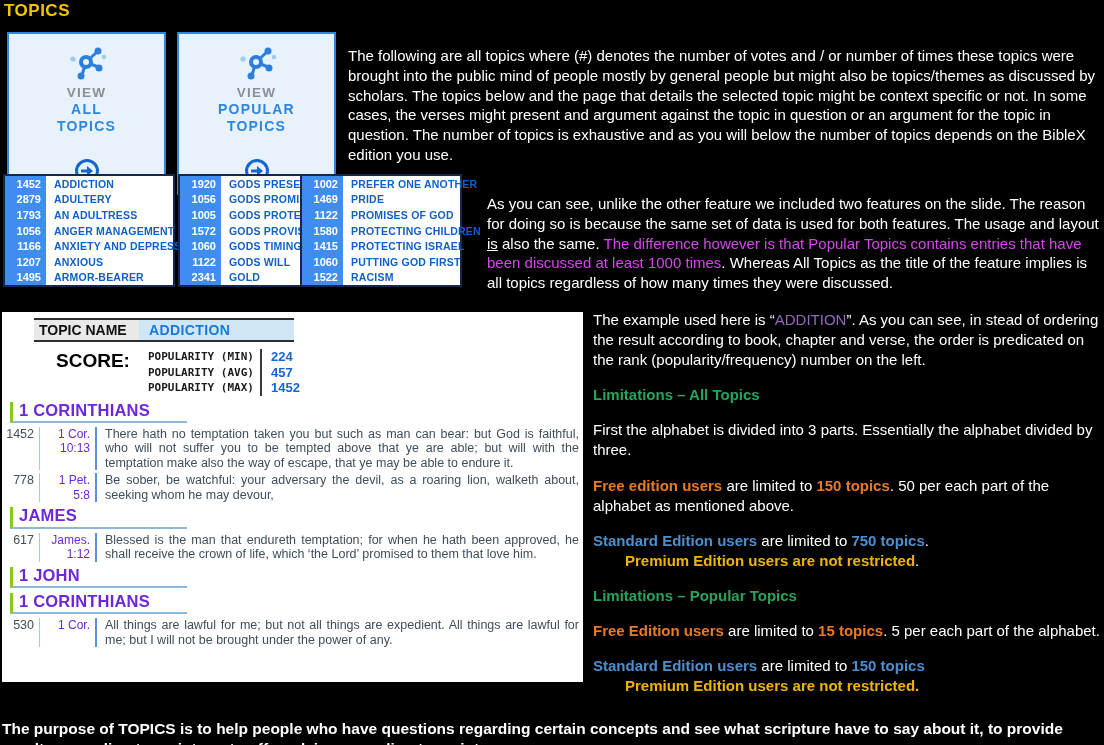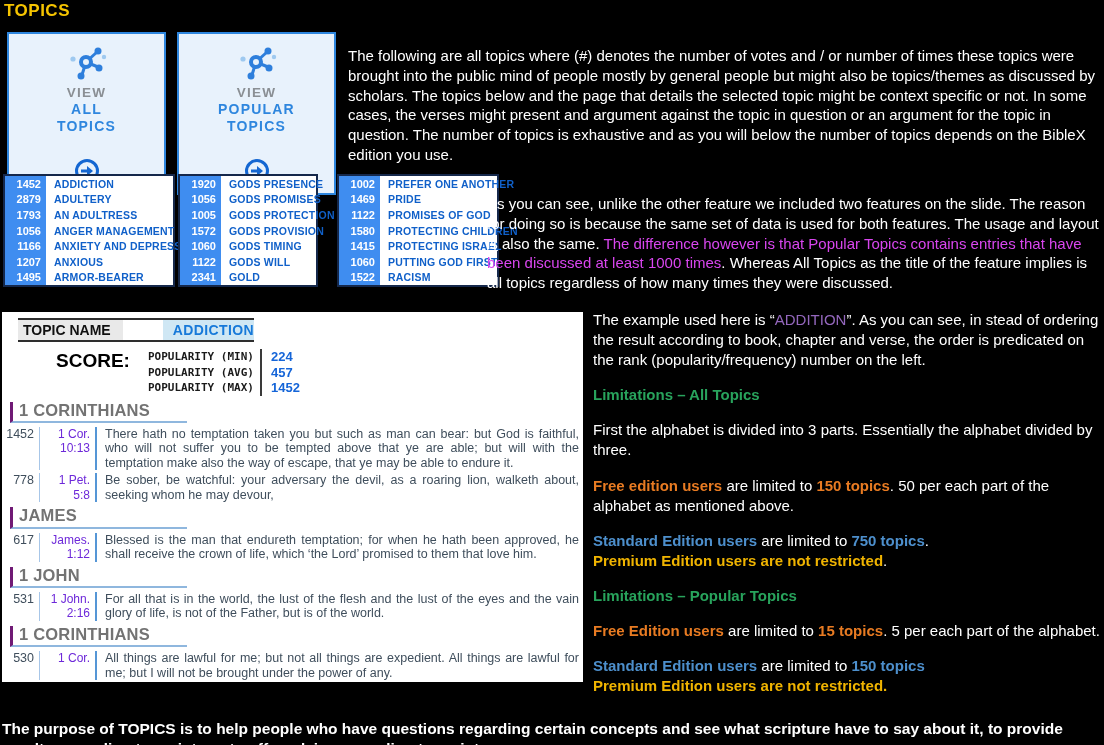--- a/index.html
+++ b/index.html
@@ -18,64 +18,64 @@
   .tbtn .l-view{color:#8a8f94;font-weight:bold;font-size:13.5px;letter-spacing:1.2px;line-height:1.2;margin-top:2px;}
   .tbtn .l-main{color:#2e86de;font-weight:bold;font-size:14px;letter-spacing:1.2px;line-height:1.2;text-align:right;}
   .tbtn .arr{margin-top:auto;margin-bottom:9px;}
 
   
   .intro{position:absolute;left:348px;top:31px;width:754px;color:#fff;
          font-size:15px;line-height:1.32;}
 
   
   .ttable{position:absolute;top:174px;border:2px solid #15284b;background:#fff;}
-  .t1{left:3px;width:168px;} .t2{left:178px;width:136px;} .t3{left:337px;width:158px;}
+  .t1{left:3px;width:168px;} .t2{left:178px;width:136px;} .t3{left:300px;width:158px;}
   .trow{display:flex;height:15.6px;align-items:stretch;}
   .num{width:41px;flex:0 0 41px;background:#3f8df0;color:#fff;font-weight:bold;font-size:11px;
        display:flex;align-items:center;justify-content:flex-end;padding-right:5px;box-sizing:border-box;}
   .tname{display:flex;align-items:center;padding-left:8px;color:#1060c9;font-weight:bold;
          font-size:10.5px;letter-spacing:.2px;white-space:nowrap;}
 
   
   .features{position:absolute;left:487px;top:179px;width:613px;color:#fff;
             font-size:15px;line-height:1.32;}
   .features .hl{color:#d946ef;}
   .features .u{text-decoration:underline;}
 
   
   .panel{position:absolute;left:2px;top:312px;width:581px;height:370px;background:#fff;overflow:hidden;}
-  .tn-row{margin:6px 0 0 16px;width:236px;display:flex;border-top:2px solid #2e2e2e;border-bottom:2px solid #2e2e2e;gap:40px;}
+  .tn-row{margin:6px 0 0 32px;width:260px;display:flex;border-top:2px solid #2e2e2e;border-bottom:2px solid #2e2e2e;}
   .tn-label{width:100px;background:#e9e9e9;font-size:14px;font-weight:bold;color:#111;padding:2px 0 2px 5px;}
   .tn-value{flex:1;background:#cfe7f4;color:#1779d9;font-weight:bold;font-size:14px;
             padding:2px 0 2px 10px;letter-spacing:.4px;}
   .score{position:relative;margin-top:7px;}
   .score-label{position:absolute;left:54px;top:1px;font-weight:bold;font-size:19px;color:#000;}
   .score-rows{margin-left:146px;}
   .srow{display:flex;height:15.5px;align-items:center;}
   .slab{width:112px;font-family:"DejaVu Sans Mono",monospace;font-weight:bold;font-size:11px;color:#1a1a1a;}
   .sval{border-left:2px solid #3a3a3a;padding-left:9px;color:#1565d8;font-weight:bold;font-size:13px;
         height:100%;display:flex;align-items:center;}
   .vlist{margin-top:6px;}
-  .bh{margin:5px 0 4px 8px;width:168px;border-left:3px solid #701a75;border-bottom:2px solid #8fb7de;
-      padding:0 0 2px 6px;color:#737373;font-weight:bold;font-size:16.5px;letter-spacing:.2px;line-height:1.05;}
+  .bh{margin:5px 0 4px 8px;width:168px;border-left:3px solid #84cc16;border-bottom:2px solid #8fb7de;
+      padding:0 0 2px 6px;color:#6d28d9;font-weight:bold;font-size:16.5px;letter-spacing:.2px;line-height:1.05;}
   .vrow{display:flex;margin:2px 0 3px 0;}
   .rank{flex:0 0 38px;text-align:right;padding-right:5px;color:#3f4e5c;font-size:12.5px;
         border-right:1px solid #a7c6e8;box-sizing:border-box;}
   .ref{flex:0 0 48px;text-align:right;padding:0 5px 0 2px;color:#6d28d9;font-size:12px;line-height:1.2;}
   .ref span{display:block;}
   .vtext{flex:1;border-left:2px solid #5596d6;padding:0 4px 0 8px;text-align:justify;
          color:#3f4e5c;font-size:12.5px;line-height:1.16;}
 
   
   .rightcol{position:absolute;left:593px;top:310px;width:507px;color:#fff;font-size:15px;line-height:1.34;}
   .rightcol p{margin:0 0 15px 0;}
   .gh{color:#28a35c;font-weight:bold;}
   .or{color:#e87b22;font-weight:bold;margin-top:12px;}
   .bl{color:#4d8fcc;font-weight:bold;}
-  .yw{color:#f0b400;font-weight:bold;}
+  .yw{color:#f0b400;font-weight:bold;margin-left:32px;}
   .pu{color:#9467bd;}
 
   
   .footer{position:absolute;left:2px;top:703px;width:1100px;color:#fff;font-weight:bold;
           font-size:15.5px;line-height:1.3;}
 </style>
 </head>
 <body>
 
 <div id="stage">
@@ -274,28 +274,20 @@
           <div class="rank">617</div>
           <div class="ref">
               <span>James.</span>
               <span>1:12</span>
             </div>
           <div class="vtext">Blessed is the man that endureth temptation; for when he hath been approved, he shall receive the crown of life, which ‘the Lord’ promised to them that love him.</div>
         </div>
       </div>
       <div class="vgroup">
         <div class="bh">1 JOHN</div>
-        <div class="vrow">
-          <div class="rank">531</div>
-          <div class="ref">
-              <span>1 John.</span>
-              <span>2:16</span>
-            </div>
-          <div class="vtext">For all that is in the world, the lust of the flesh and the lust of the eyes and the vain glory of life, is not of the Father, but is of the world.</div>
-        </div>
       </div>
       <div class="vgroup">
         <div class="bh">1 CORINTHIANS</div>
         <div class="vrow">
           <div class="rank">530</div>
           <div class="ref">
               <span>1 Cor.</span>
             </div>
           <div class="vtext">All things are lawful for me; but not all things are expedient. All things are lawful for me; but I will not be brought under the power of any.</div>
         </div>

